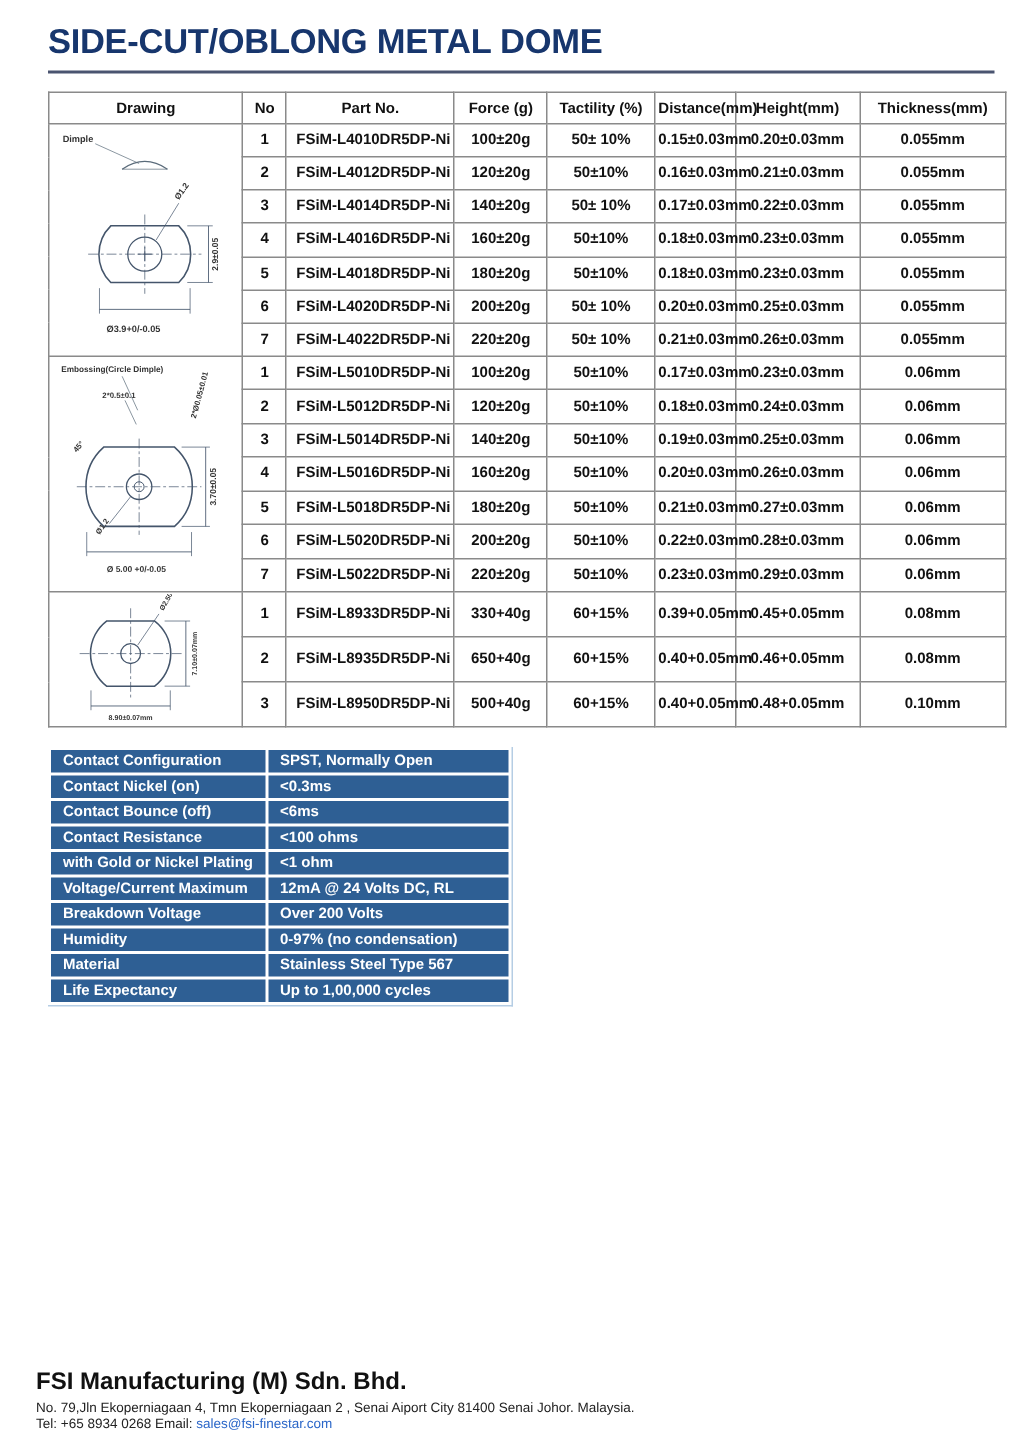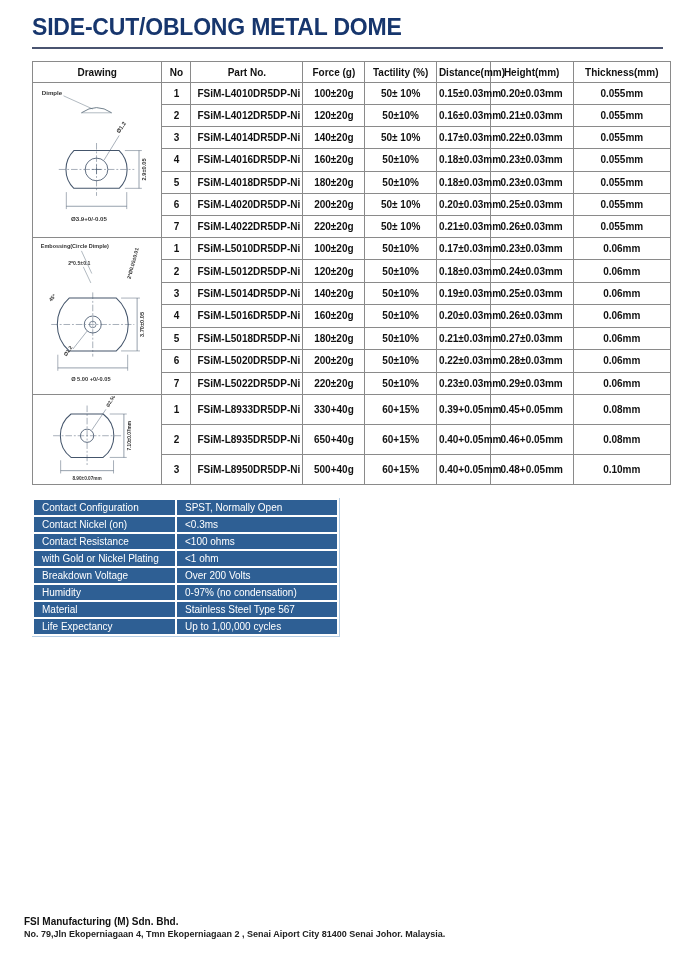--- a/index.html
+++ b/index.html
@@ -31,29 +31,29 @@
   .c0{width:125px}.c1{width:28px}.c2{width:108px}.c3{width:60px}
   .c4{width:69px}.c5{width:52px}.c6{width:80px}.c7{width:94px}
   .drawing-cell{padding:2px;vertical-align:middle;}
   .group-start td{border-top:1.3px solid #6e6e6e;}
   .drawing-svg{display:block;margin:0 auto;}
   .drawing-svg text{font-family:"Liberation Sans",sans-serif;}
   
   .spec-wrap{margin-top:13px;display:inline-block;border-right:1px solid #b5cde4;border-bottom:1px solid #b5cde4;}
   .spec-table{border-collapse:separate;border-spacing:2px;}
   .spec-table td{
-    background:var(--spec-blue);color:#fff;font-size:10px;font-weight:normal;
+    background:var(--spec-blue);color:#fff;font-size:10px;font-weight:bold;
     padding:2px 8px;height:13px;white-space:nowrap;margin-left:16px;
   }
   .spec-label{width:141px;}
   .spec-value{width:160px;}
   
   .footer{position:absolute;left:24px;bottom:6px;}
-  .footer .company{font-size:10px;font-weight:bold;margin-bottom:2px;}
-  .footer .address{font-size:9px;color:#222;margin-bottom:15px;font-weight:bold;}
+  .footer .company{font-size:16px;font-weight:bold;margin-bottom:2px;}
+  .footer .address{font-size:9px;color:#222;margin-bottom:1px;}
   .footer .contact{font-size:9px;color:#222;}
   .footer .email{color:var(--email);text-decoration:none;cursor:pointer;}
 </style>
 </head>
 <body>
 
 <div class="page">
 
   <h1>SIDE-CUT/OBLONG METAL DOME</h1>
 
@@ -309,26 +309,34 @@
       <tbody id="spec-body">
           <tr>
             <td class="spec-label">Contact Configuration</td>
             <td class="spec-value">SPST, Normally Open</td>
           </tr>
           <tr>
             <td class="spec-label">Contact Nickel (on)</td>
             <td class="spec-value">&lt;0.3ms</td>
           </tr>
           <tr>
+            <td class="spec-label">Contact Bounce (off)</td>
+            <td class="spec-value">&lt;6ms</td>
+          </tr>
+          <tr>
             <td class="spec-label">Contact Resistance</td>
             <td class="spec-value">&lt;100 ohms</td>
           </tr>
           <tr>
             <td class="spec-label">with Gold or Nickel Plating</td>
             <td class="spec-value">&lt;1 ohm</td>
+          </tr>
+          <tr>
+            <td class="spec-label">Voltage/Current Maximum</td>
+            <td class="spec-value">12mA @ 24 Volts DC, RL</td>
           </tr>
           <tr>
             <td class="spec-label">Breakdown Voltage</td>
             <td class="spec-value">Over 200 Volts</td>
           </tr>
           <tr>
             <td class="spec-label">Humidity</td>
             <td class="spec-value">0-97% (no condensation)</td>
           </tr>
           <tr>
@@ -339,15 +347,16 @@
             <td class="spec-label">Life Expectancy</td>
             <td class="spec-value">Up to 1,00,000 cycles</td>
           </tr>
         </tbody>
     </table>
   </div>
 
   <div class="footer">
     <div class="company">FSI Manufacturing (M) Sdn. Bhd.</div>
     <div class="address">No. 79,Jln Ekoperniagaan 4, Tmn Ekoperniagaan 2 , Senai Aiport City 81400 Senai Johor. Malaysia.</div>
+    <div class="contact"><span>Tel:  +65 8934 0268  Email: </span><a class="email">sales@fsi-finestar.com</a></div>
   </div>
 
 </div>
 
 </body></html>

